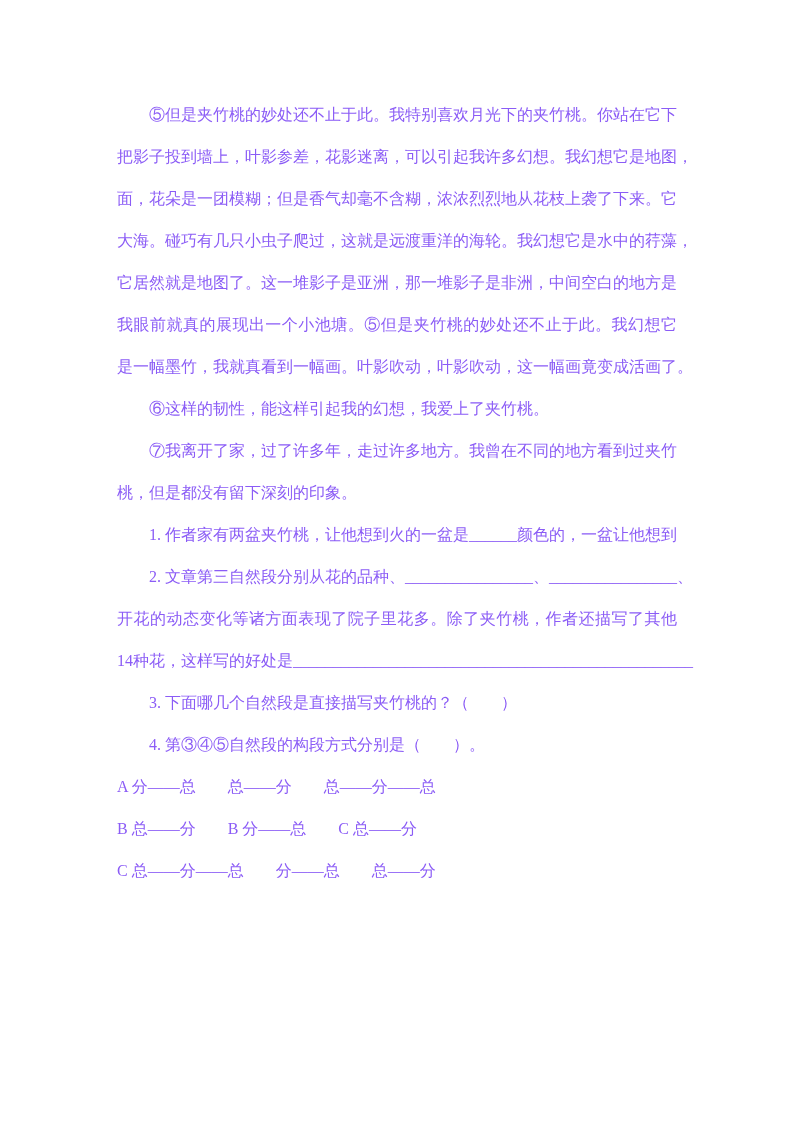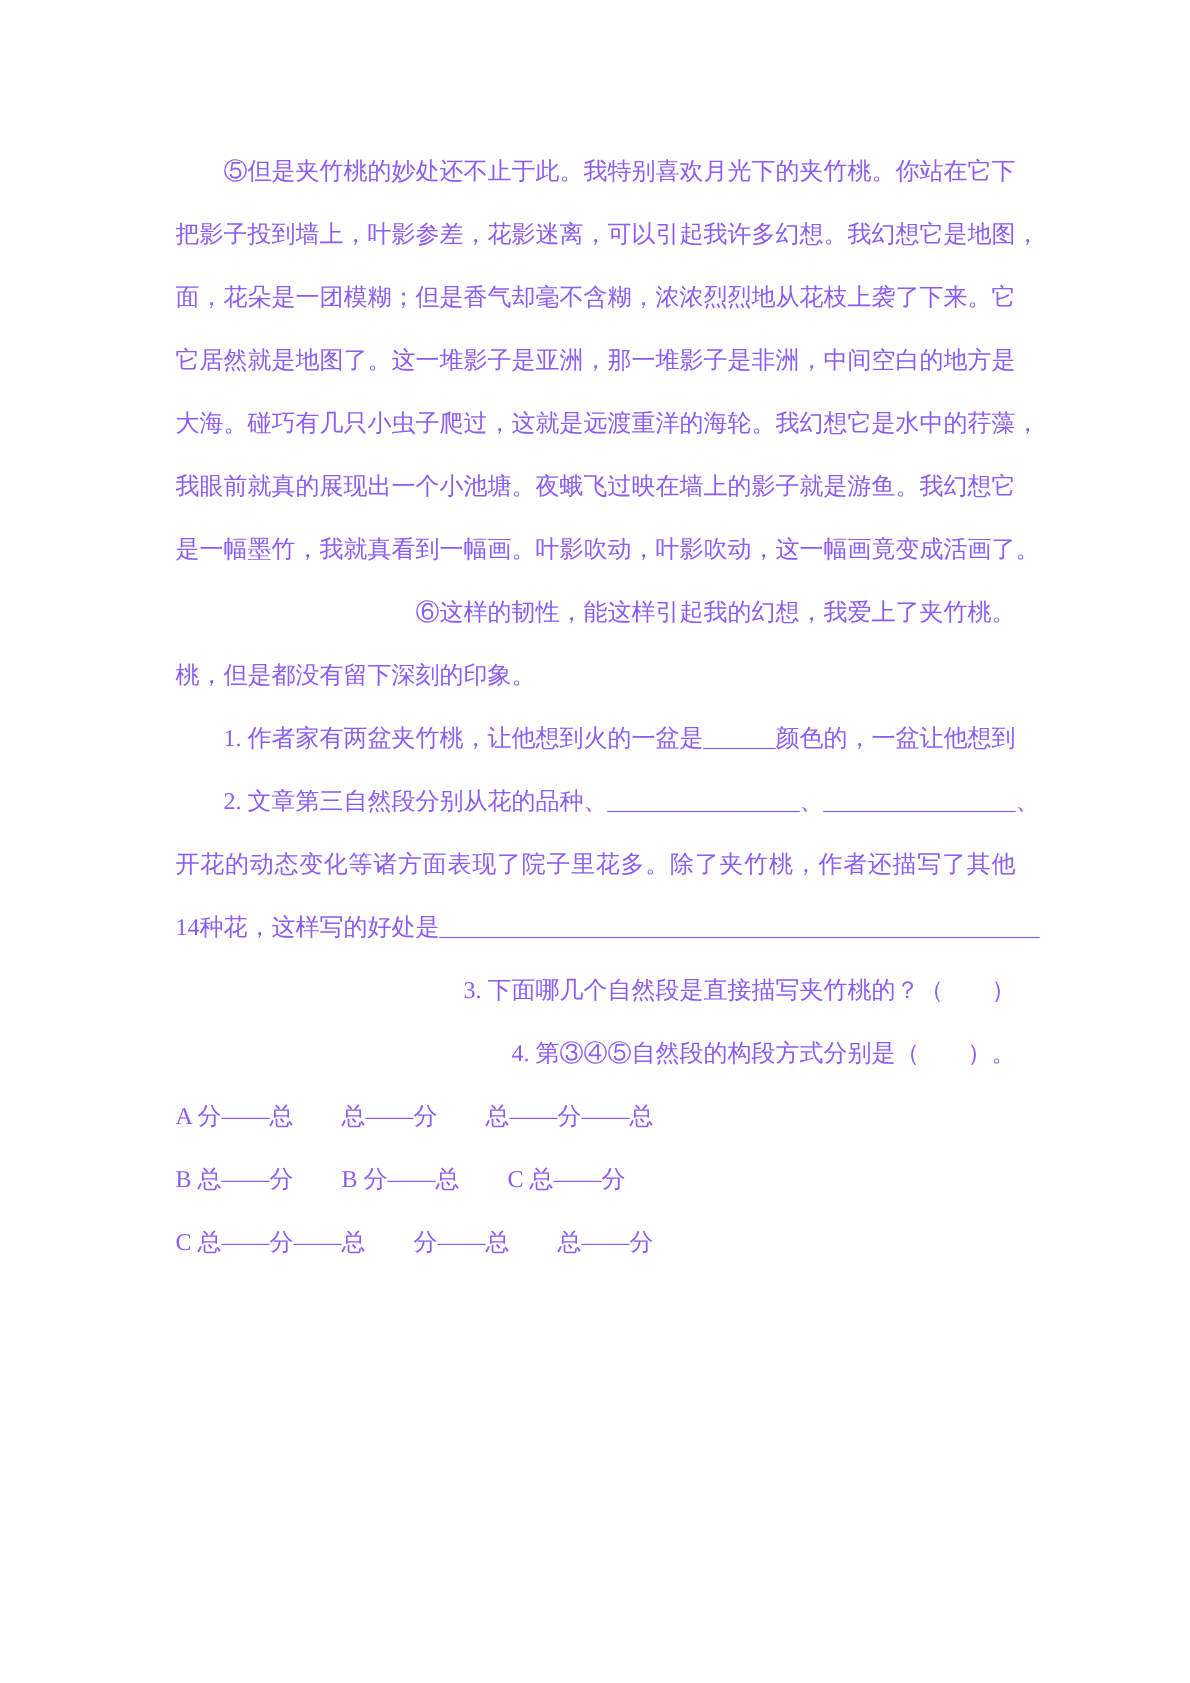--- a/index.html
+++ b/index.html
@@ -16,42 +16,43 @@
     height: 1122px;
     background: #ffffff;
     padding: 94px 116px 0 117px;
   }
   .line {
     font-size: 16px;
     line-height: 42px;
     white-space: nowrap;
     color: #8b5cf6;
   }
-  .indent { text-indent: 2em; text-align: right; }
+  .indent { text-indent: 2em; }
   .fill {
     text-align: justify;
     text-align-last: justify;
     text-justify: inter-ideograph;
   }
 </style>
 </head>
 <body>
 
 <div class="page">
 
   <div class="line indent fill">⑤但是夹竹桃的妙处还不止于此。我特别喜欢月光下的夹竹桃。你站在它下</div>
   <div class="line fill">把影子投到墙上，叶影参差，花影迷离，可以引起我许多幻想。我幻想它是地图，</div>
   <div class="line fill">面，花朵是一团模糊；但是香气却毫不含糊，浓浓烈烈地从花枝上袭了下来。它</div>
+  <div class="line fill">大海。碰巧有几只小虫子爬过，这就是远渡重洋的海轮。我幻想它是水中的荇藻，</div>
   <div class="line fill">它居然就是地图了。这一堆影子是亚洲，那一堆影子是非洲，中间空白的地方是</div>
-  <div class="line fill">大海。碰巧有几只小虫子爬过，这就是远渡重洋的海轮。我幻想它是水中的荇藻，</div>
-  <div class="line fill">我眼前就真的展现出一个小池塘。夜蛾飞过映在墙上的影子就是游鱼。我幻想它</div>
+  <div class="line fill">我眼前就真的展现出一个小池塘。⑤但是夹竹桃的妙处还不止于此。我幻想它</div>
   <div class="line">是一幅墨竹，我就真看到一幅画。叶影吹动，叶影吹动，这一幅画竟变成活画了。</div>
 
   <div class="line indent">⑥这样的韧性，能这样引起我的幻想，我爱上了夹竹桃。</div>
 
+  <div class="line indent fill">⑦我离开了家，过了许多年，走过许多地方。我曾在不同的地方看到过夹竹</div>
   <div class="line">桃，但是都没有留下深刻的印象。</div>
 
   <div class="line indent fill">1. 作者家有两盆夹竹桃，让他想到火的一盆是______颜色的，一盆让他想到</div>
 
   <div class="line indent fill">2. 文章第三自然段分别从花的品种、________________、________________、</div>
   <div class="line fill">开花的动态变化等诸方面表现了院子里花多。除了夹竹桃，作者还描写了其他</div>
   <div class="line fill">14种花，这样写的好处是__________________________________________________</div>
 
   <div class="line indent">3. 下面哪几个自然段是直接描写夹竹桃的？（　　）</div>
 

